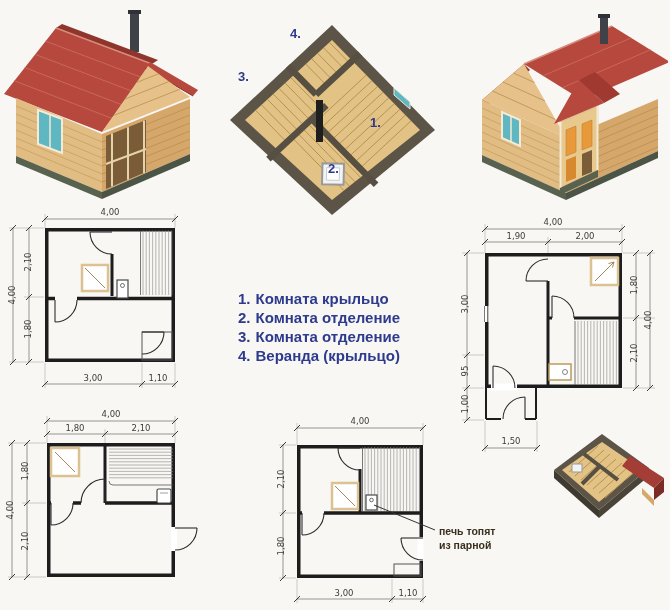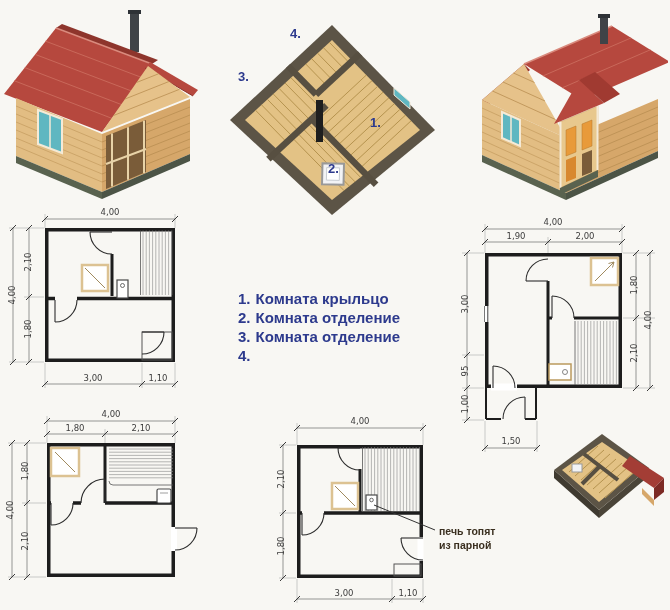--- a/index.html
+++ b/index.html
@@ -281,20 +281,21 @@
   <div class="legend-row">
     <span>2.</span>
     <span>Комната отделение</span>
   </div>
   <div class="legend-row">
     <span>3.</span>
     <span>Комната отделение</span>
   </div>
   <div class="legend-row">
     <span>4.</span>
+    <span>Веранда (крыльцо)</span>
   </div>
 </div>
 
 <svg class="abs" style="left:453px;top:211px;" width="215" height="252" viewBox="0 0 215 252">
   <g>
     <line x1="32" y1="42" x2="32" y2="13" class="ext"></line>
       <line x1="169" y1="42" x2="169" y2="13" class="ext"></line>
       <line x1="95" y1="42" x2="95" y2="26" class="ext"></line>
     <line x1="32" y1="18" x2="169" y2="18" class="dl"></line>
     <line x1="29" y1="21" x2="35" y2="15" class="t"></line>

